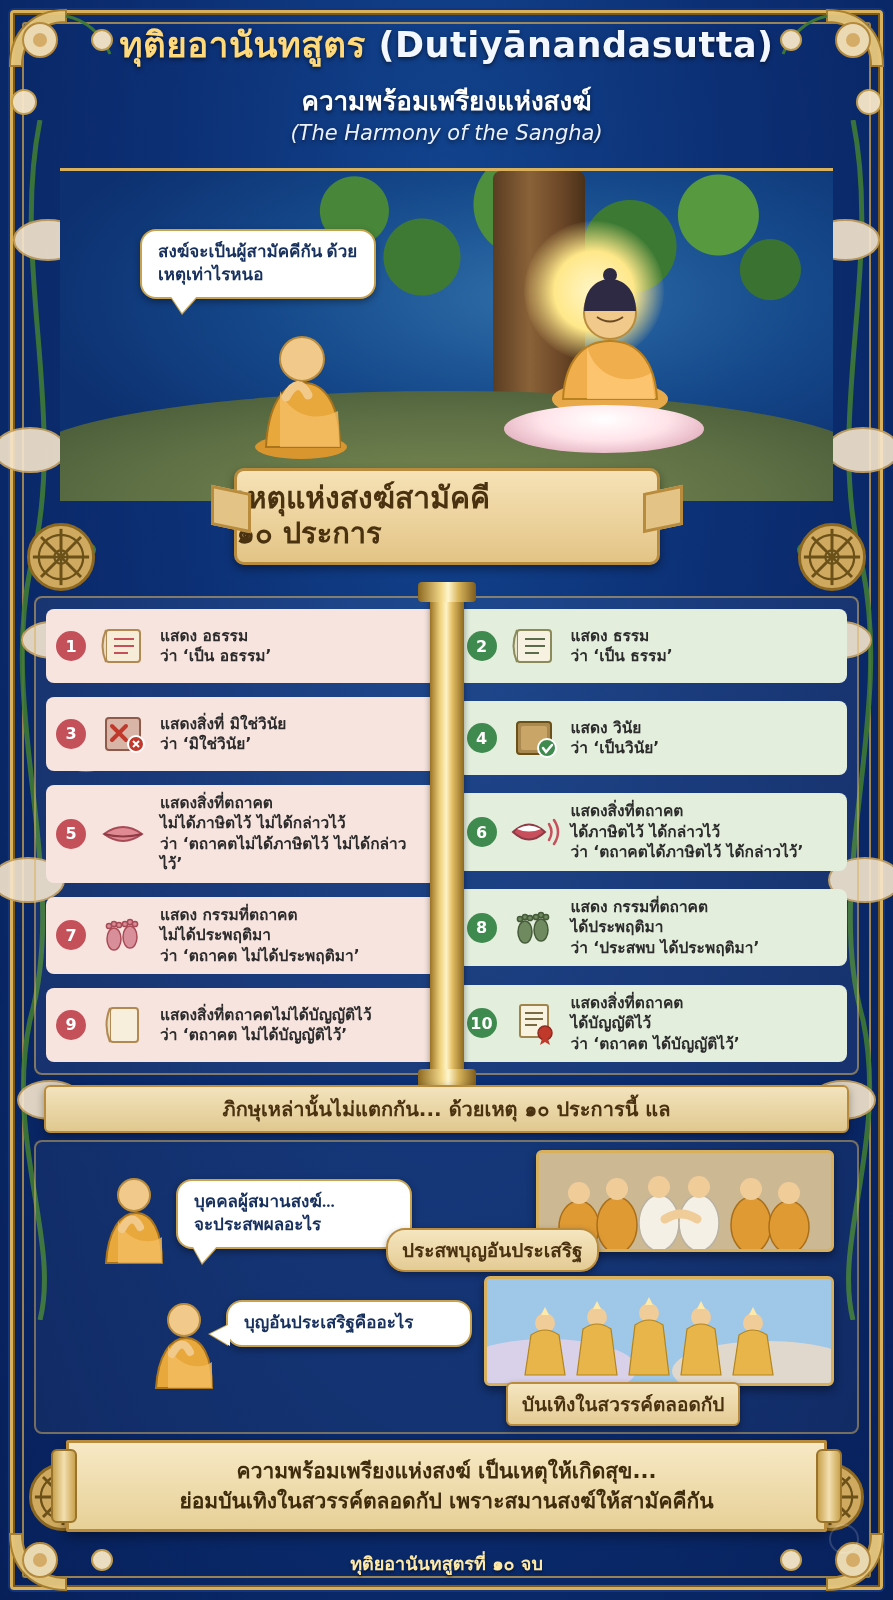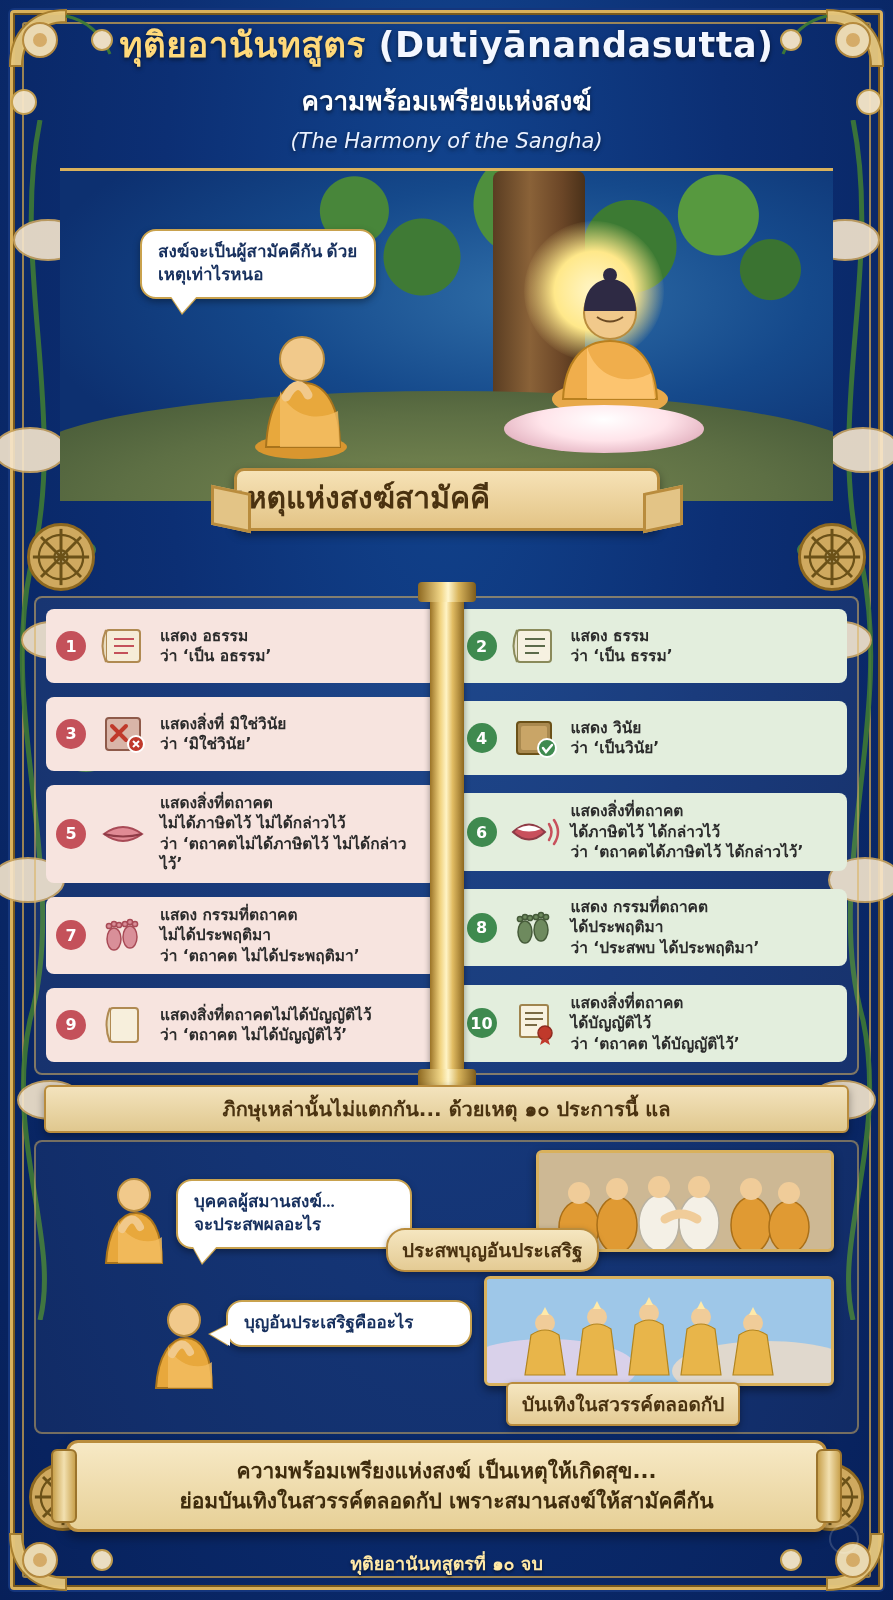--- a/index.html
+++ b/index.html
@@ -57,21 +57,21 @@
   .title-th{
     font-size:35px;font-weight:bold;letter-spacing:.5px;line-height:1.25;
     color:#ffd97a;
   }
   .title-th .rom{color:#f3f7ff;font-weight:bold;}
   .subtitle-th{
     font-size:26px;margin-top:12px;color:#ffffff;font-weight:bold;
     text-shadow:0 2px 4px rgba(0,0,0,.6);
   }
   .subtitle-en{
-    font-size:21px;margin-top:8px;color:#eaf1ff;font-style:italic;
+    font-size:21px;margin-top:0;color:#eaf1ff;font-style:italic;
   }
 
   
   .scene{
     position:absolute;left:60px;right:60px;top:168px;height:330px;
     border-top:3px solid #d9b15c;
     background:
       radial-gradient(ellipse at 62% 38%, #2f6ea8 0%, #15498b 40%, #0d3070 75%);
     overflow:hidden;
   }
@@ -221,21 +221,21 @@
     border:2px solid #b98c3d;border-radius:6px;color:#4a3210;font-weight:bold;
     font-size:19px;padding:5px 14px;box-shadow:0 3px 7px rgba(0,0,0,.35);
   }
   .cap.c1{left:350px;top:86px;border-radius:19px;}
   .cap.c2{left:470px;top:240px;}
 
   
   .final{
     position:absolute;left:66px;right:66px;top:1440px;height:86px;
     background:linear-gradient(#f7e9c5,#e7d097);
-    border:3px solid #b98c3d;border-radius:12px;
+    border:3px solid #b98c3d;border-radius:2px;
     display:flex;flex-direction:column;align-items:center;justify-content:center;
     color:#3f2c0d;text-align:center;
     box-shadow:0 5px 12px rgba(0,0,0,.4);
   }
   .final .f1{font-size:21px;font-weight:bold;line-height:1.45;}
   .final .f2{font-size:21px;font-weight:bold;line-height:1.45;}
   .scroll-end{
     position:absolute;top:6px;bottom:6px;width:22px;border-radius:6px;
     background:linear-gradient(90deg,#c9a24e,#f2e0b0,#c9a24e);
     border:2px solid #9b742c;
@@ -401,20 +401,21 @@
 
     <div class="lotus-seat"></div>
 
     <div class="bubble b1">สงฆ์จะเป็นผู้สามัคคีกัน ด้วยเหตุเท่าไรหนอ</div>
   </div>
 
   <div class="list-banner">
     <div class="banner-wing lw"></div>
     <div class="banner-wing rw"></div>
     <div class="l1">เหตุแห่งสงฆ์สามัคคี</div>
+    <div class="l2">๑๐ ประการ</div>
   </div>
 
   <div class="list-panel">
     <div class="pillar"></div>
 
     <div class="col">
 
       <div class="row odd">
         <div class="num red">1</div>
         <div class="pic">

